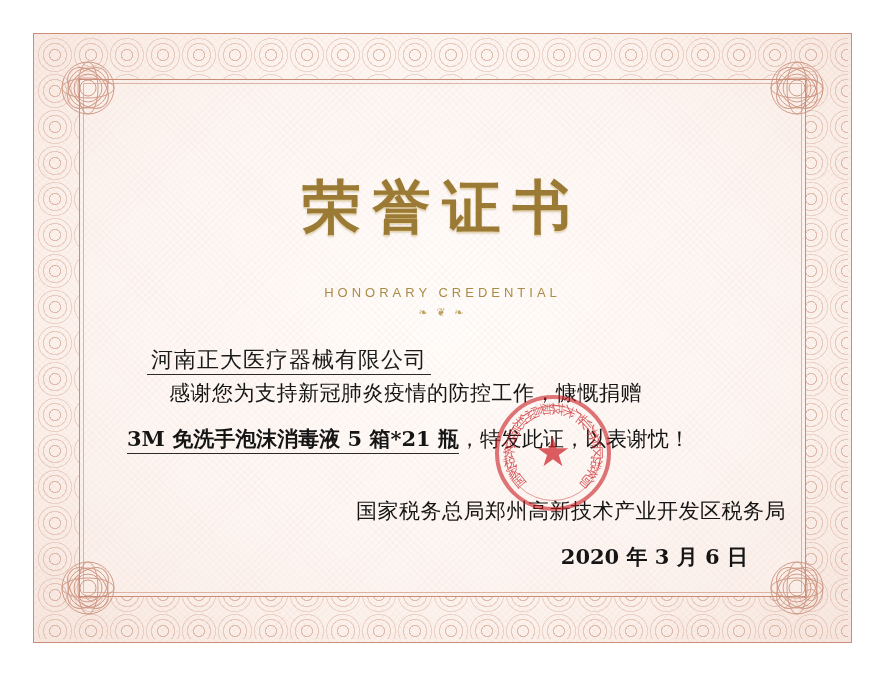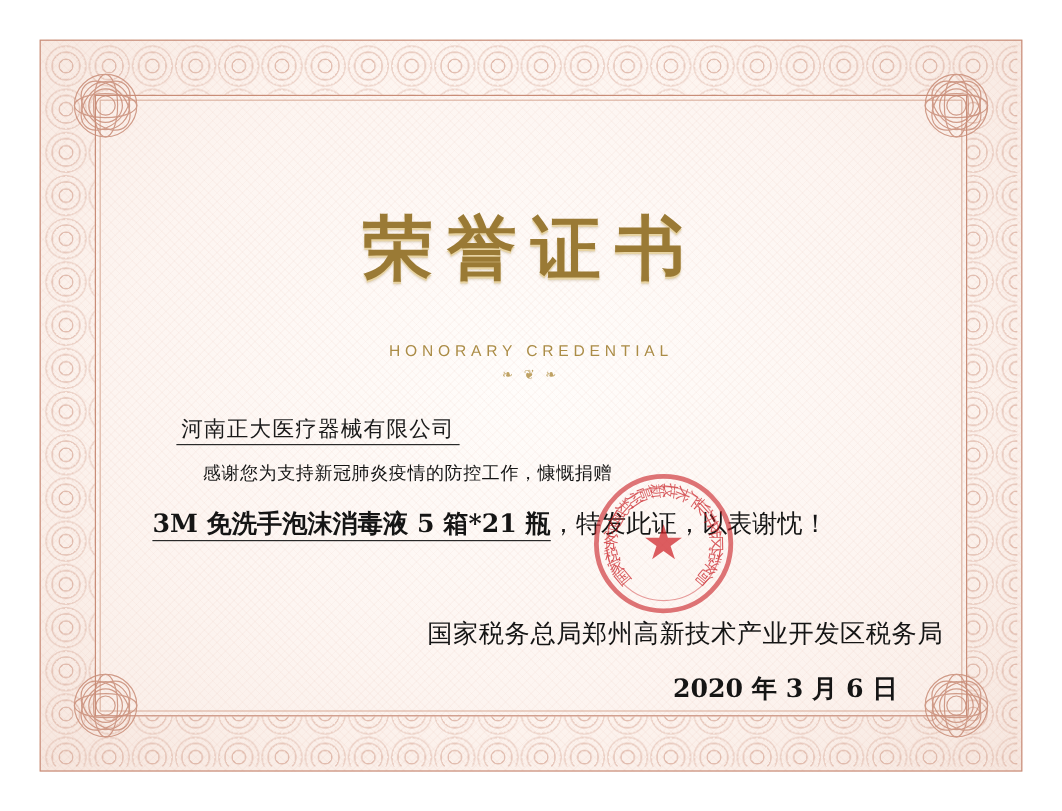--- a/index.html
+++ b/index.html
@@ -154,33 +154,33 @@
   .sub-ornament {
     margin-top: 6px;
     font-size: 11px;
     letter-spacing: 3px;
     color: #bfa263;
   }
 
   .recipient-line {
     margin-top: 26px;
     margin-left: 56px;
-    font-size: 18px;
+    font-size: 22px;
     color: #1a1a1a;
     font-family: "DejaVu Serif", "Liberation Serif", serif;
   }
   .recipient-name {
     border-bottom: 1.5px solid #2a2a2a;
     padding: 0 4px 2px 4px;
     letter-spacing: 1px;
   }
 
   .body-line {
-    margin-top: 16px;
-    font-size: 15px;
+    margin-top: 4px;
+    font-size: 21px;
     color: #151515;
     font-family: "DejaVu Serif", "Liberation Serif", serif;
     letter-spacing: 0.5px;
   }
   .body-line.indent {
     margin-left: 78px;
   }
   .body-line2 {
     margin-top: 18px;
     margin-left: 36px;
@@ -188,21 +188,21 @@
     color: #151515;
     font-family: "DejaVu Serif", "Liberation Serif", serif;
   }
   .donation {
     border-bottom: 1.5px solid #2a2a2a;
     padding-bottom: 2px;
     font-weight: 700;
   }
 
   .issuer {
-    margin-top: 64px;
+    margin-top: 44px;
     text-align: right;
     padding-right: 8px;
     font-size: 21px;
     color: #151515;
     font-family: "DejaVu Serif", "Liberation Serif", serif;
     letter-spacing: 0.5px;
   }
   .issue-date {
     margin-top: 18px;
     text-align: right;

